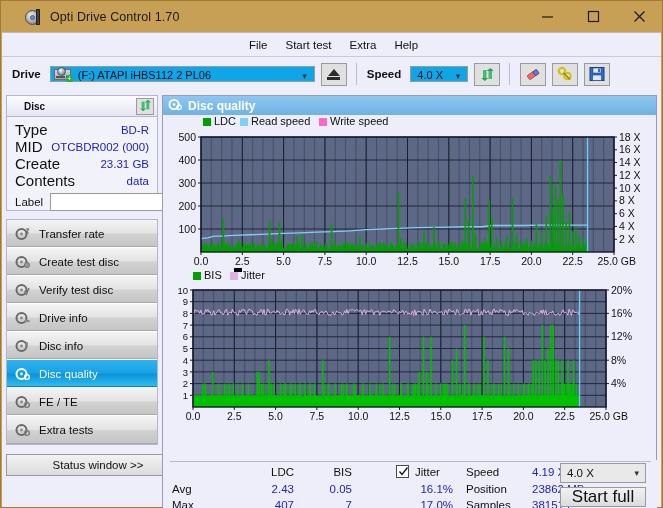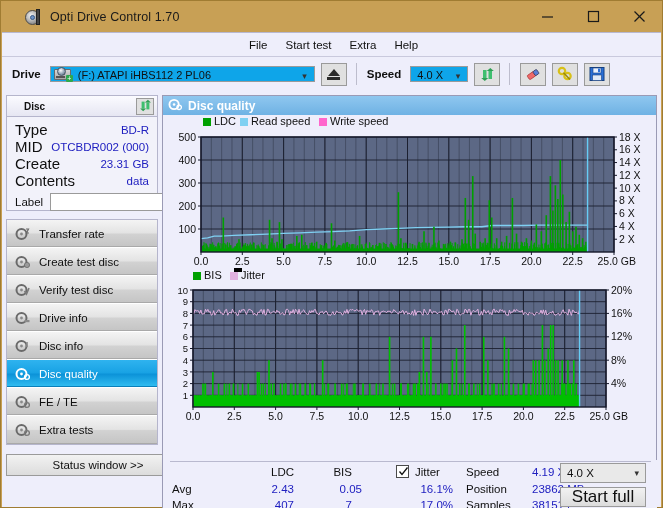--- a/index.html
+++ b/index.html
@@ -1738,21 +1738,21 @@
         <div class="stats-grid">
           <div class="st" style="left:82px;  top:6px;  width:48px; text-align:right;">LDC</div>
           <div class="st" style="left:140px; top:6px;  width:48px; text-align:right;">BIS</div>
 
           <div class="st" style="left:8px;  top:23px;">Avg</div>
           <div class="st" style="left:8px;  top:39px;">Max</div>
 
           <div class="stv" style="left:70px; top:23px; width:60px;">2.43</div>
           <div class="stv" style="left:70px; top:39px; width:60px;">407</div>
 
-          <div class="stv" style="left:140px; top:23px; width:58px;padding-left:16px;">0.05</div>
+          <div class="stv" style="left:130px; top:23px; width:58px;padding-left:16px;">0.05</div>
           <div class="stv" style="left:130px; top:39px; width:58px;">7</div>
 
           <div class="chk" style="left:232px; top:5px;">
             <svg width="11" height="11" viewBox="0 0 11 11">
                 <path d="M1.5 5.5 L4 8.5 L9.5 1.5" stroke="#111" stroke-width="1.3" fill="none"></path>
               </svg>
           </div>
           <div class="st" style="left:251px; top:6px;">Jitter</div>
           <div class="stv" style="left:233px; top:23px; width:56px;">16.1%</div>
           <div class="stv" style="left:233px; top:39px; width:56px;">17.0%</div>

